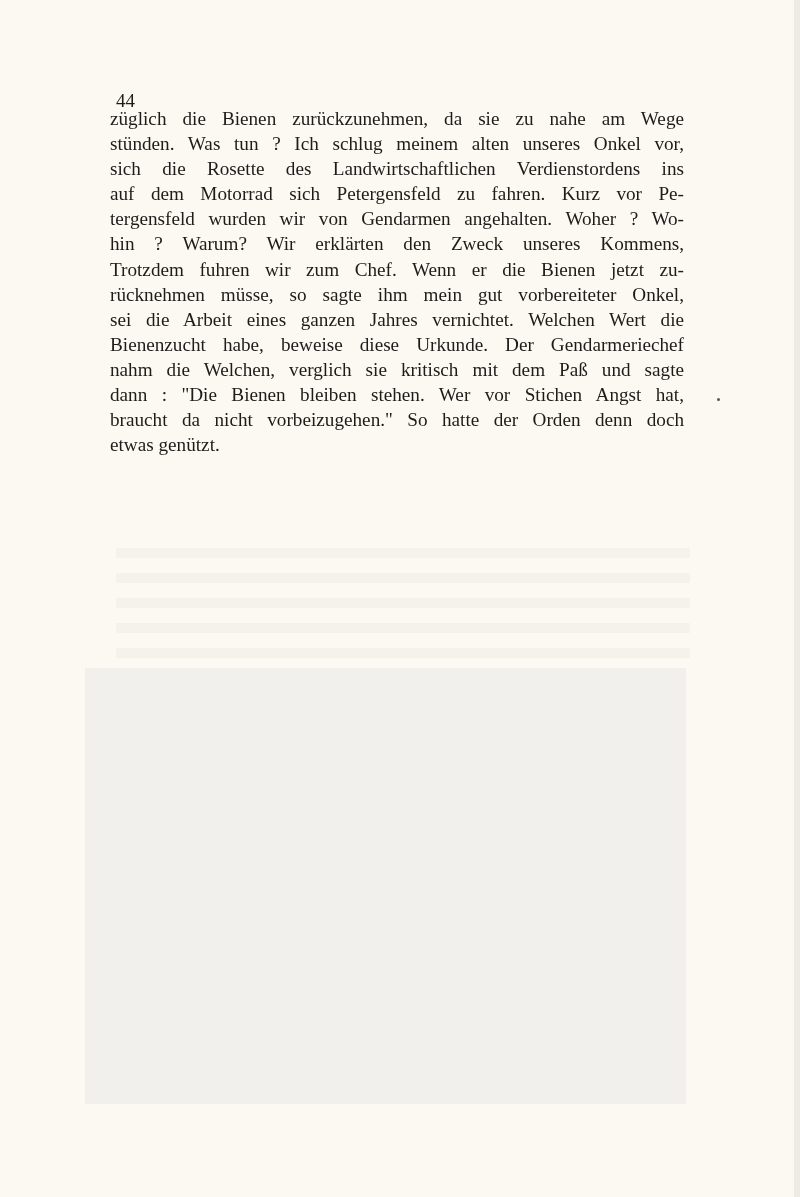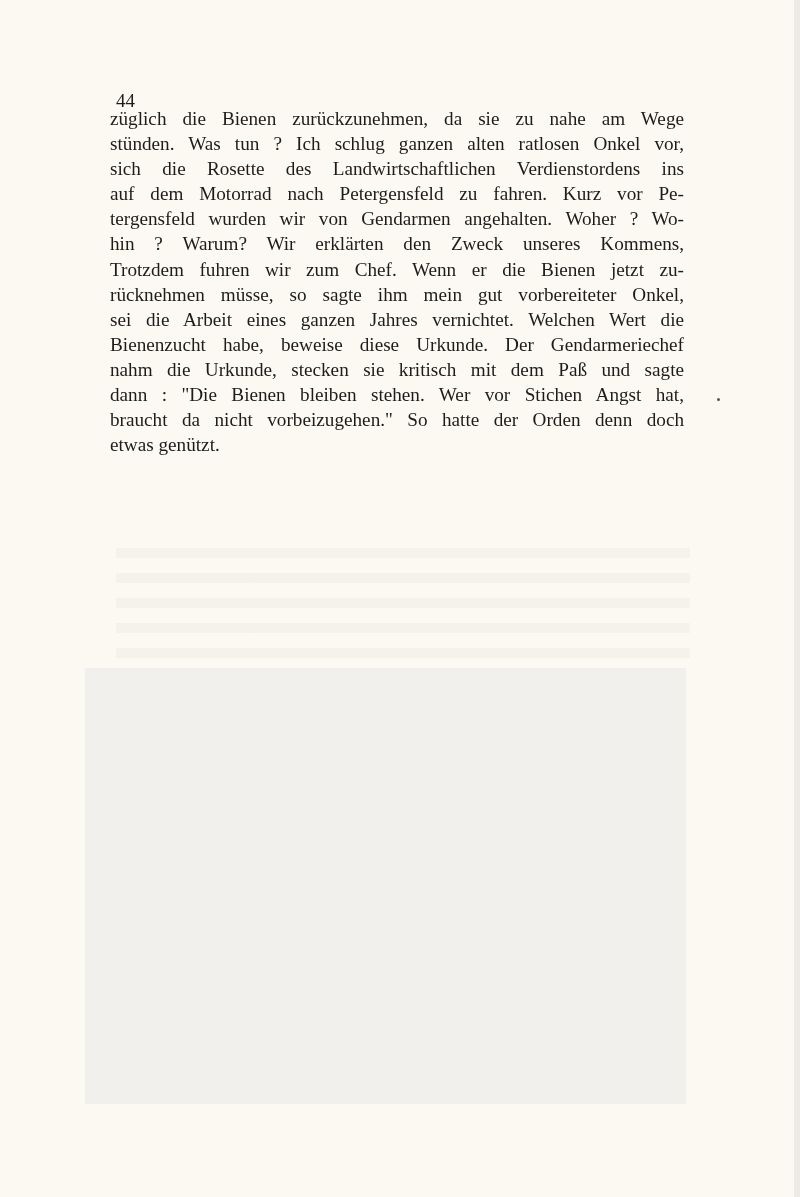--- a/index.html
+++ b/index.html
@@ -44,28 +44,28 @@
 <body>
 
 <div class="page-edge"></div>
 <div class="bleed-ghost"></div>
 <div class="bleed-block"></div>
 
 <div class="page-number">44</div>
 
 <div class="body-text">
   <span class="line">züglich die Bienen zurückzunehmen, da sie zu nahe am Wege</span>
-  <span class="line">stünden. Was tun ? Ich schlug ganzen alten ratlosen Onkel vor,</span>
+  <span class="line">stünden. Was tun ? Ich schlug meinem alten unseres Onkel vor,</span>
   <span class="line">sich die Rosette des Landwirtschaftlichen Verdienstordens ins</span>
-  <span class="line">auf dem Motorrad nach Petergensfeld zu fahren. Kurz vor Pe-</span>
+  <span class="line">auf dem Motorrad sich Petergensfeld zu fahren. Kurz vor Pe-</span>
   <span class="line">tergensfeld wurden wir von Gendarmen angehalten. Woher ? Wo-</span>
   <span class="line">hin ? Warum? Wir erklärten den Zweck unseres Kommens,</span>
   <span class="line">Trotzdem fuhren wir zum Chef. Wenn er die Bienen jetzt zu-</span>
   <span class="line">rücknehmen müsse, so sagte ihm mein gut vorbereiteter Onkel,</span>
   <span class="line">sei die Arbeit eines ganzen Jahres vernichtet. Welchen Wert die</span>
   <span class="line">Bienenzucht habe, beweise diese Urkunde. Der Gendarmeriechef</span>
-  <span class="line">nahm die Urkunde, stecken sie kritisch mit dem Paß und sagte</span>
+  <span class="line">nahm die Welchen, verglich sie kritisch mit dem Paß und sagte</span>
   <span class="line">dann : "Die Bienen bleiben stehen. Wer vor Stichen Angst hat,</span>
   <span class="line">braucht da nicht vorbeizugehen." So hatte der Orden denn doch</span>
   <span class="line last">etwas genützt.</span>
 </div>
 
 <div class="speck" style="left:717px; top:398px;"></div>
 
 </body></html>

